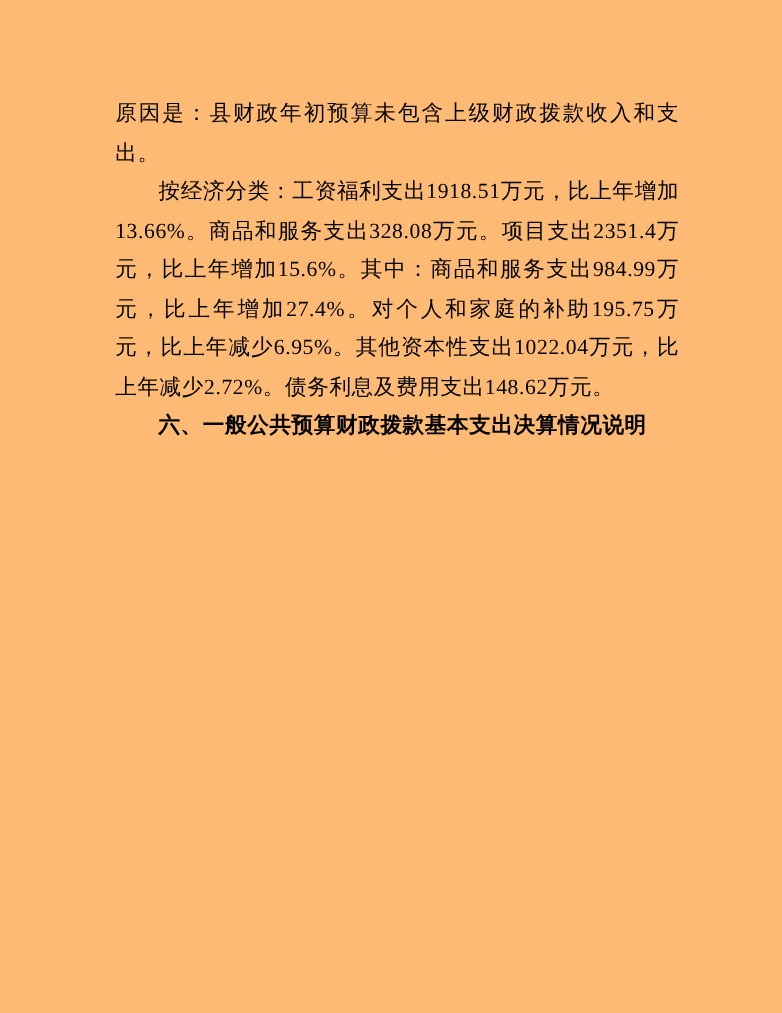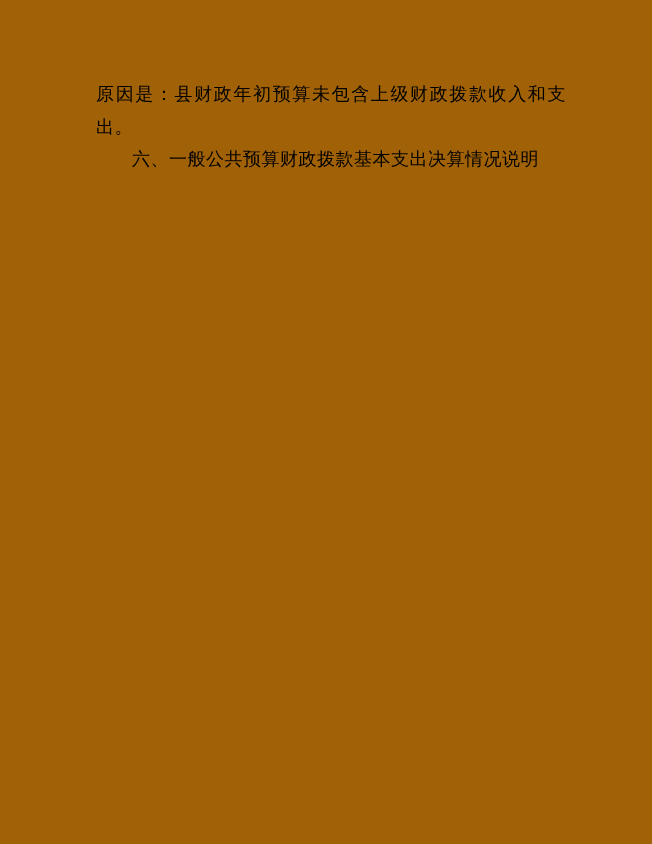--- a/index.html
+++ b/index.html
@@ -4,21 +4,21 @@
 <style>
   html, body {
     margin: 0;
     padding: 0;
     background: #ffffff;
   }
   .page {
     position: relative;
     width: 652px;
     height: 844px;
-    background: #a16207;
+    background: #fdba74;
     overflow: hidden;
     font-family: "Liberation Serif", "DejaVu Serif", serif;
     color: #000000;
   }
   .content {
     position: absolute;
     left: 96px;
     top: 78px;
     width: 470px;
   }
@@ -28,32 +28,33 @@
     line-height: 32.5px;
     text-align: justify;
     text-justify: inter-character;
     letter-spacing: 0.5px;
     word-break: break-all;
   }
   .content p.indent-0 { text-indent: 0; }
   .content p.indent-2 { text-indent: 2em; }
   .content p.indent-3 { text-indent: 3.2em; }
   .content p.heading {
-    font-weight: normal;
+    font-weight: bold;
     text-align: left;
   }
 </style>
 </head>
 <body>
 
 <div class="page">
   <div class="content">
 
     <p class="indent-0">原因是：县财政年初预算未包含上级财政拨款收入和支出。</p>
 
+    <p class="indent-2">按经济分类：工资福利支出1918.51万元，比上年增加13.66%。商品和服务支出328.08万元。项目支出2351.4万元，比上年增加15.6%。其中：商品和服务支出984.99万元，比上年增加27.4%。对个人和家庭的补助195.75万元，比上年减少6.95%。其他资本性支出1022.04万元，比上年减少2.72%。债务利息及费用支出148.62万元。</p>
 
     <p class="indent-2 heading">六、一般公共预算财政拨款基本支出决算情况说明</p>
 
 
 
 
   </div>
 </div>
 
 </body></html>

